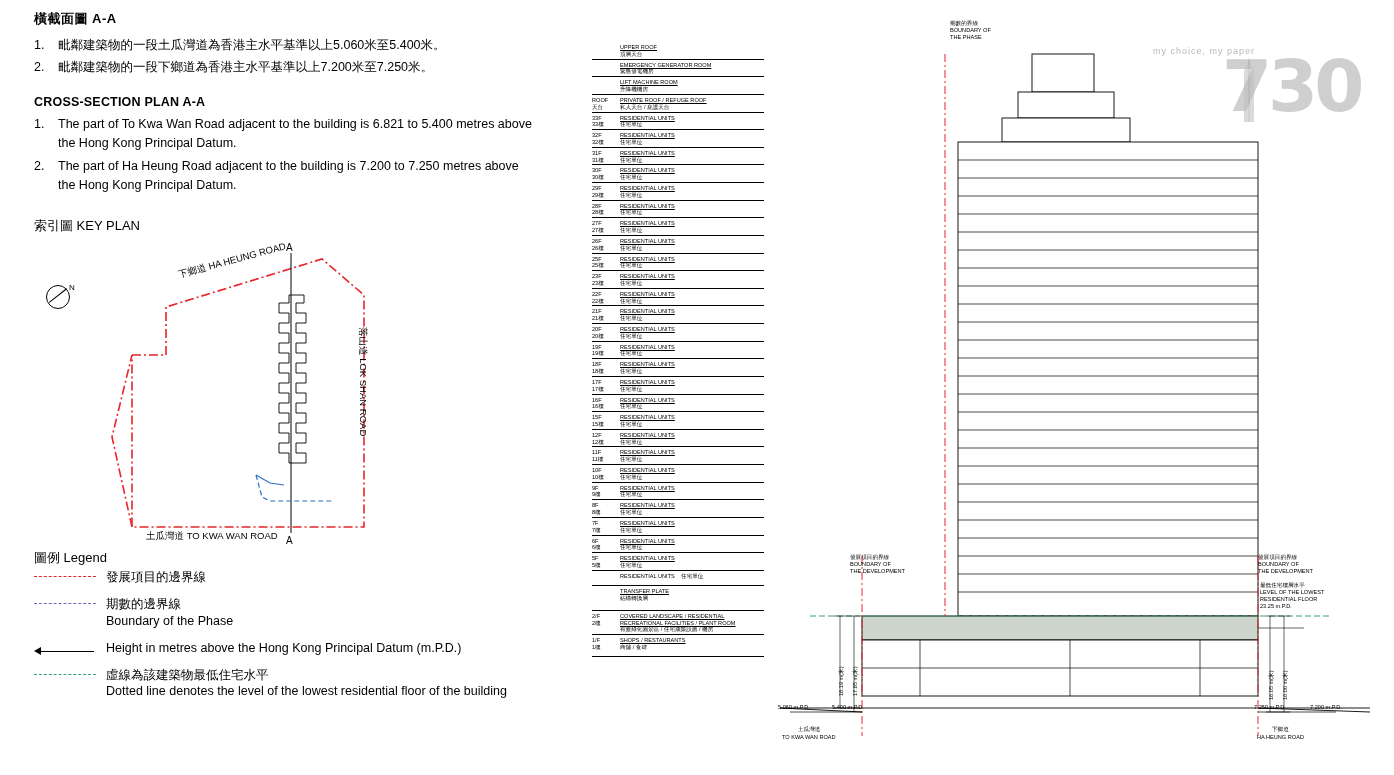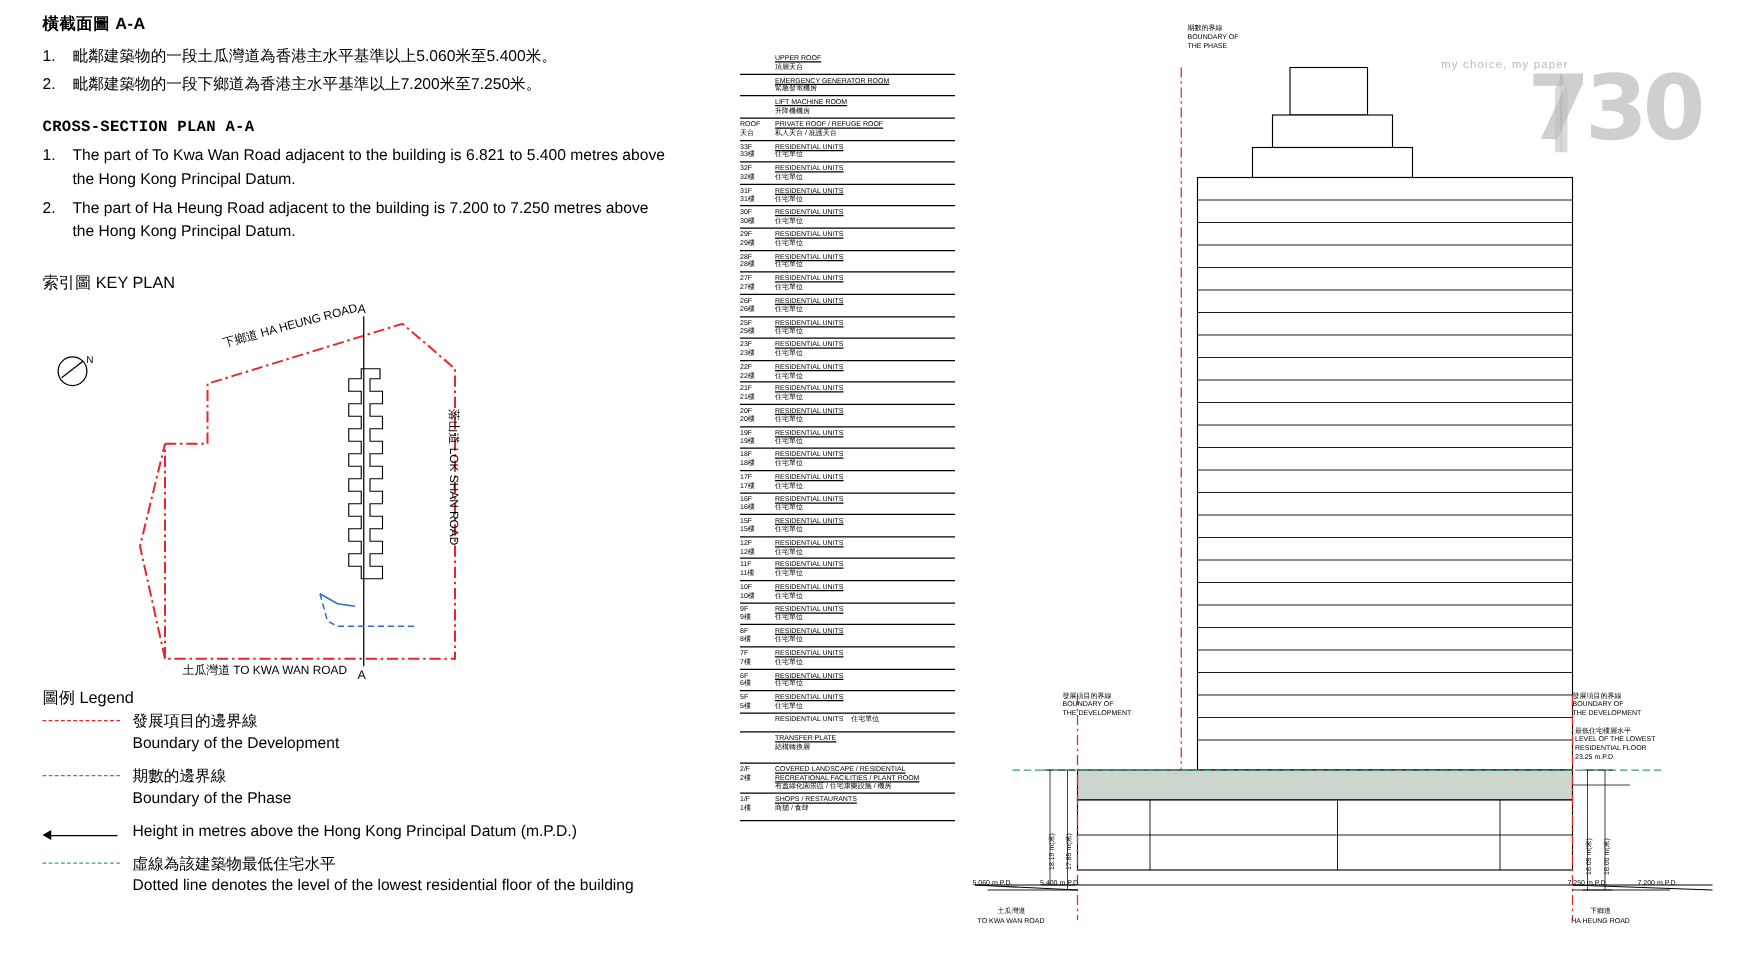--- a/index.html
+++ b/index.html
@@ -6,21 +6,21 @@
   body{
     width:1394px;height:775px;background:#ffffff;
     font-family:"Liberation Sans", sans-serif;
     color:#000;overflow:hidden;position:relative;
   }
   .page{position:relative;width:1394px;height:585px;}
 
   
   .left{position:absolute;left:34px;top:10px;width:505px;}
   .hdr-cn{font-size:13px;font-weight:bold;margin:0 0 8px 0;letter-spacing:.5px;}
-  .hdr-en{font-size:12.5px;font-weight:bold;margin:0 0 6px 0;letter-spacing:.2px;font-family:Liberation Mono, monospace;}
+  .hdr-en{font-size:12.5px;font-weight:bold;margin:0 0 6px 0;letter-spacing:.2px;}
   ol.notes{list-style:none;margin:0;padding:0;}
   ol.notes li{position:relative;padding-left:24px;font-size:12.5px;line-height:1.55;margin-bottom:3px;}
   ol.notes li .num{position:absolute;left:0;top:0;}
   .sp14{height:14px;}
   .keyplan-title{font-size:13px;margin:22px 0 0 0;}
 
   
   .keyplan{position:relative;left:0;top:12px;width:505px;height:300px;}
   .compass{position:absolute;left:12px;top:38px;width:26px;height:26px;}
   .compass .circ{position:absolute;left:0;top:0;width:22px;height:22px;border:1.2px solid #000;border-radius:50%;}
@@ -128,21 +128,20 @@
       <div class="lbl lbl-A-bot">A</div>
     </div>
   </div>
 
   <div class="legend">
     <div class="legend-title">圖例 Legend</div>
 
     <div class="leg-row">
       <div class="sample dashdot-red"></div>
       <div class="leg-txt-cn">發展項目的邊界線</div>
-      <div class="leg-txt-en">Boundary of the Development</div>
     </div>
 
     <div class="leg-row">
       <div class="sample dashdot-purple"></div>
       <div class="leg-txt-cn">期數的邊界線</div>
       <div class="leg-txt-en">Boundary of the Phase</div>
     </div>
 
     <div class="leg-row">
       <div class="sample arrowline">

